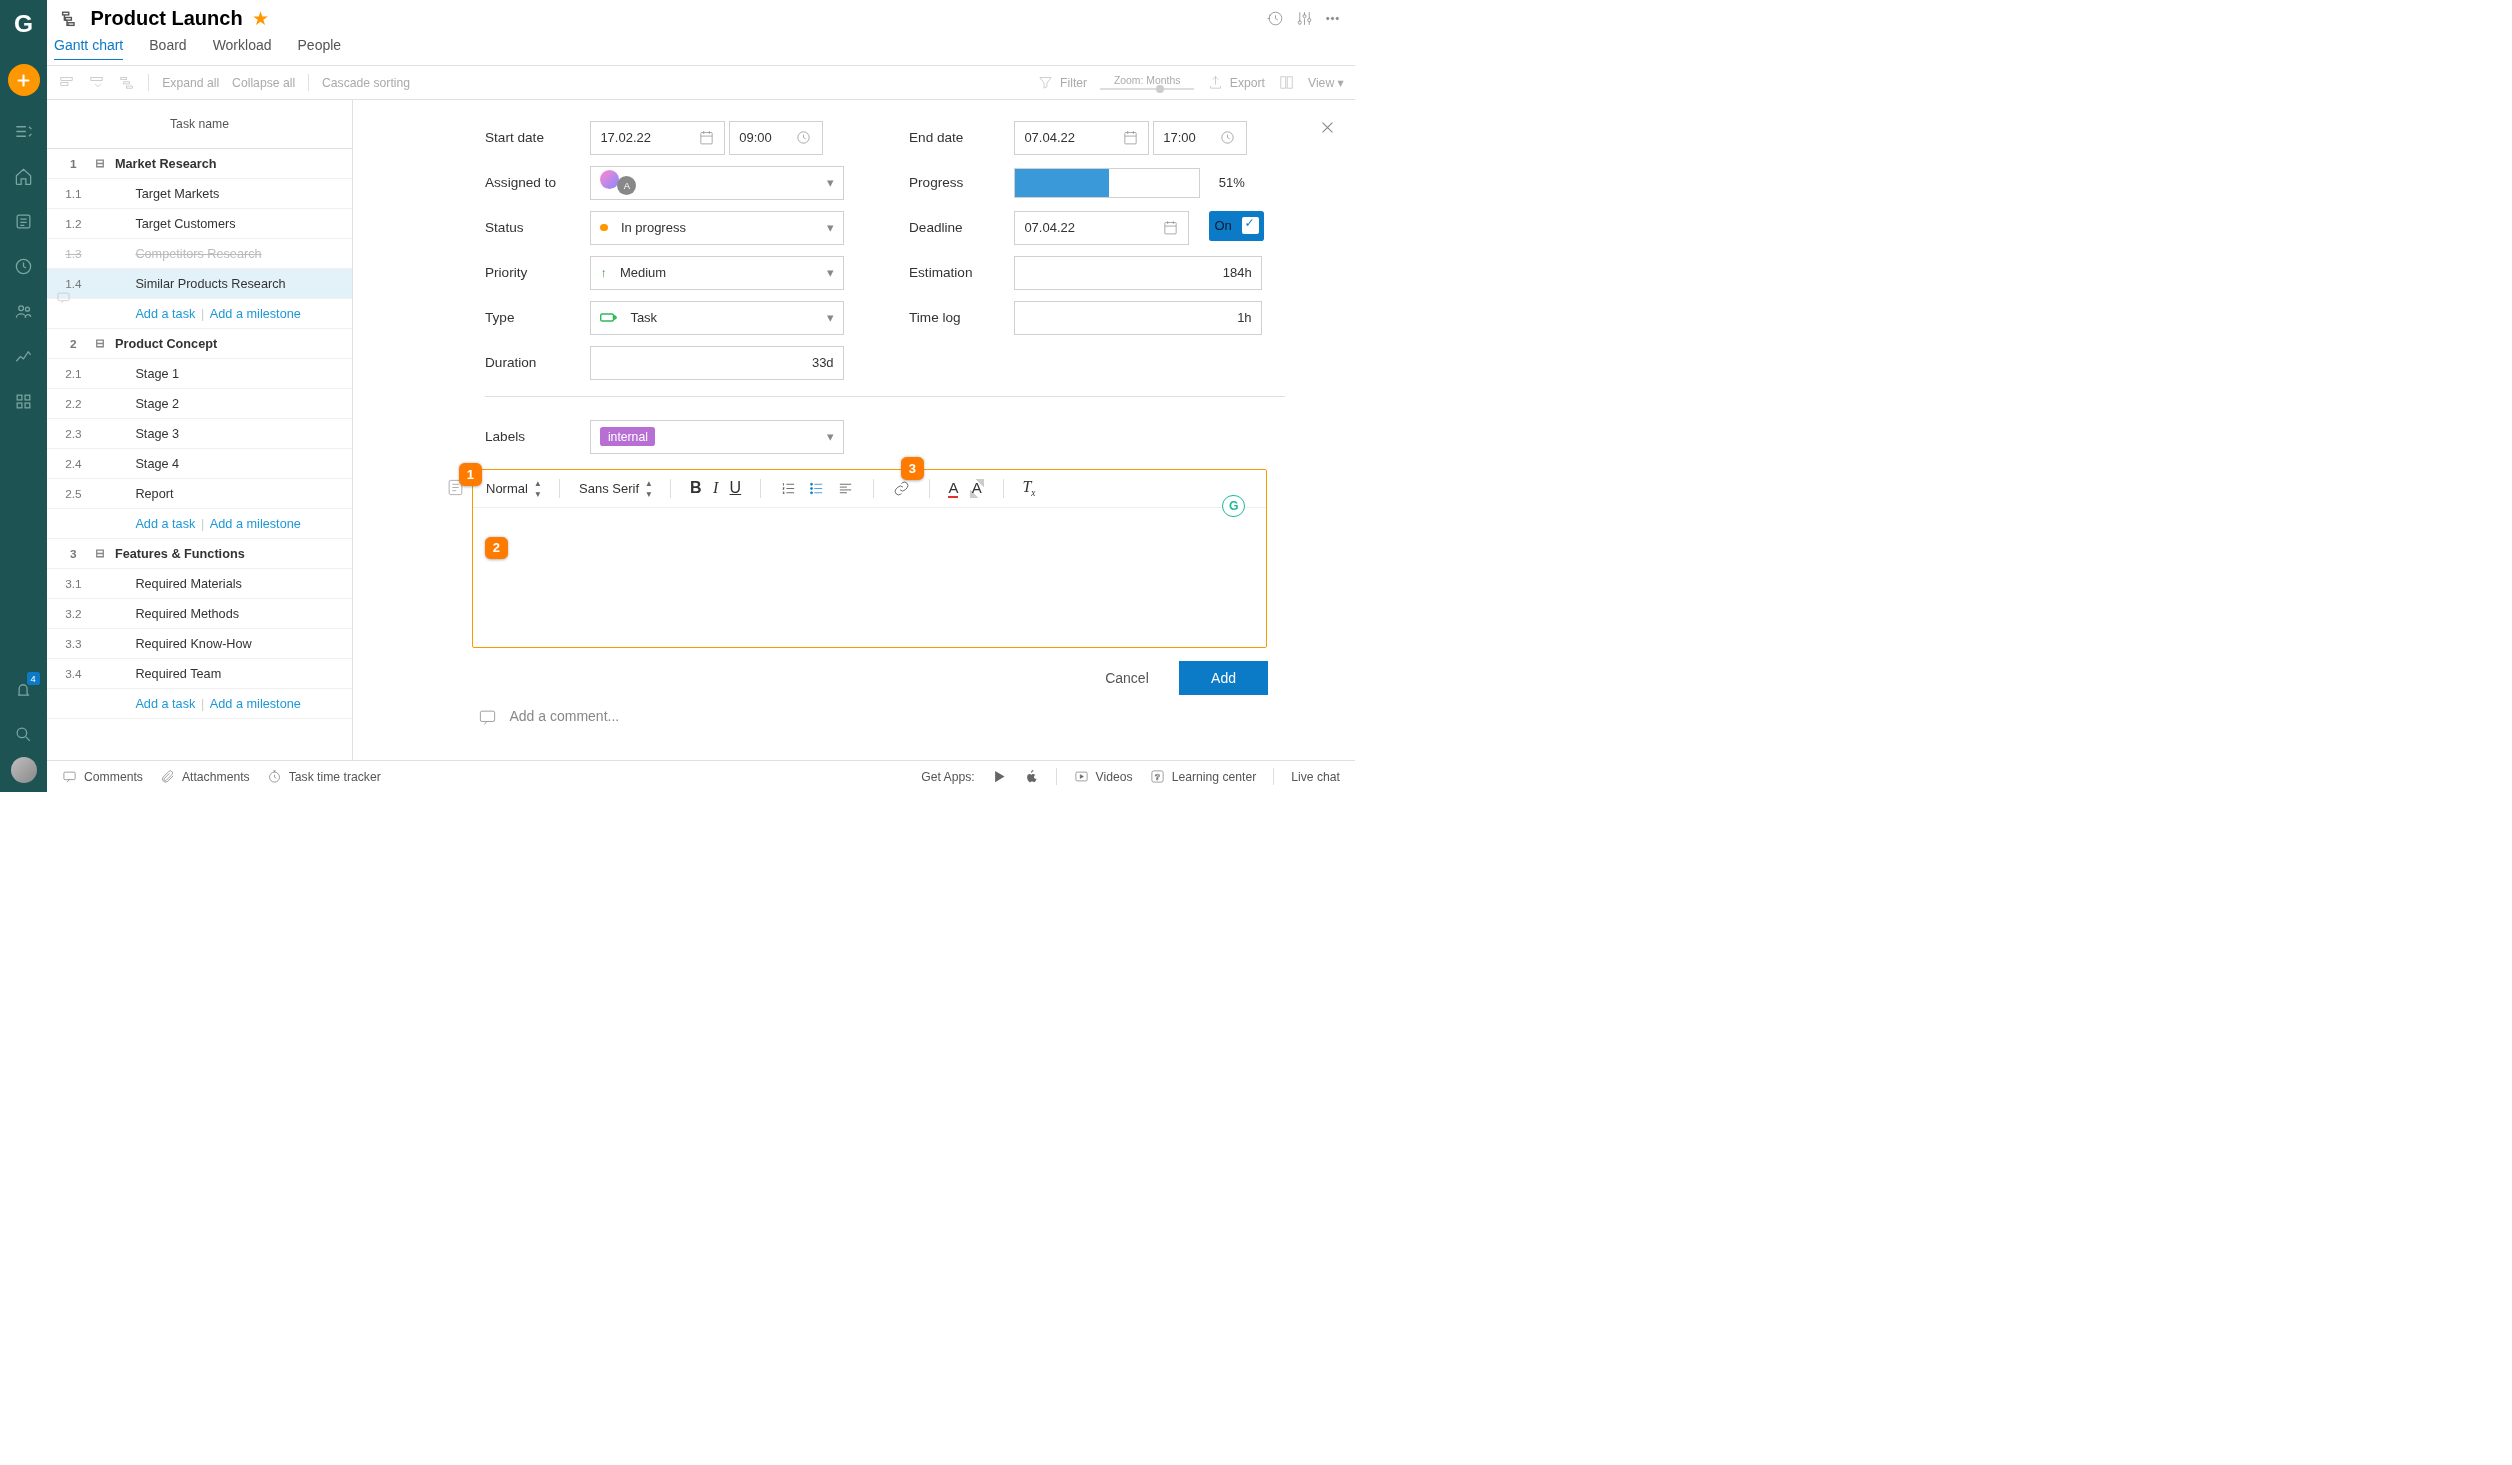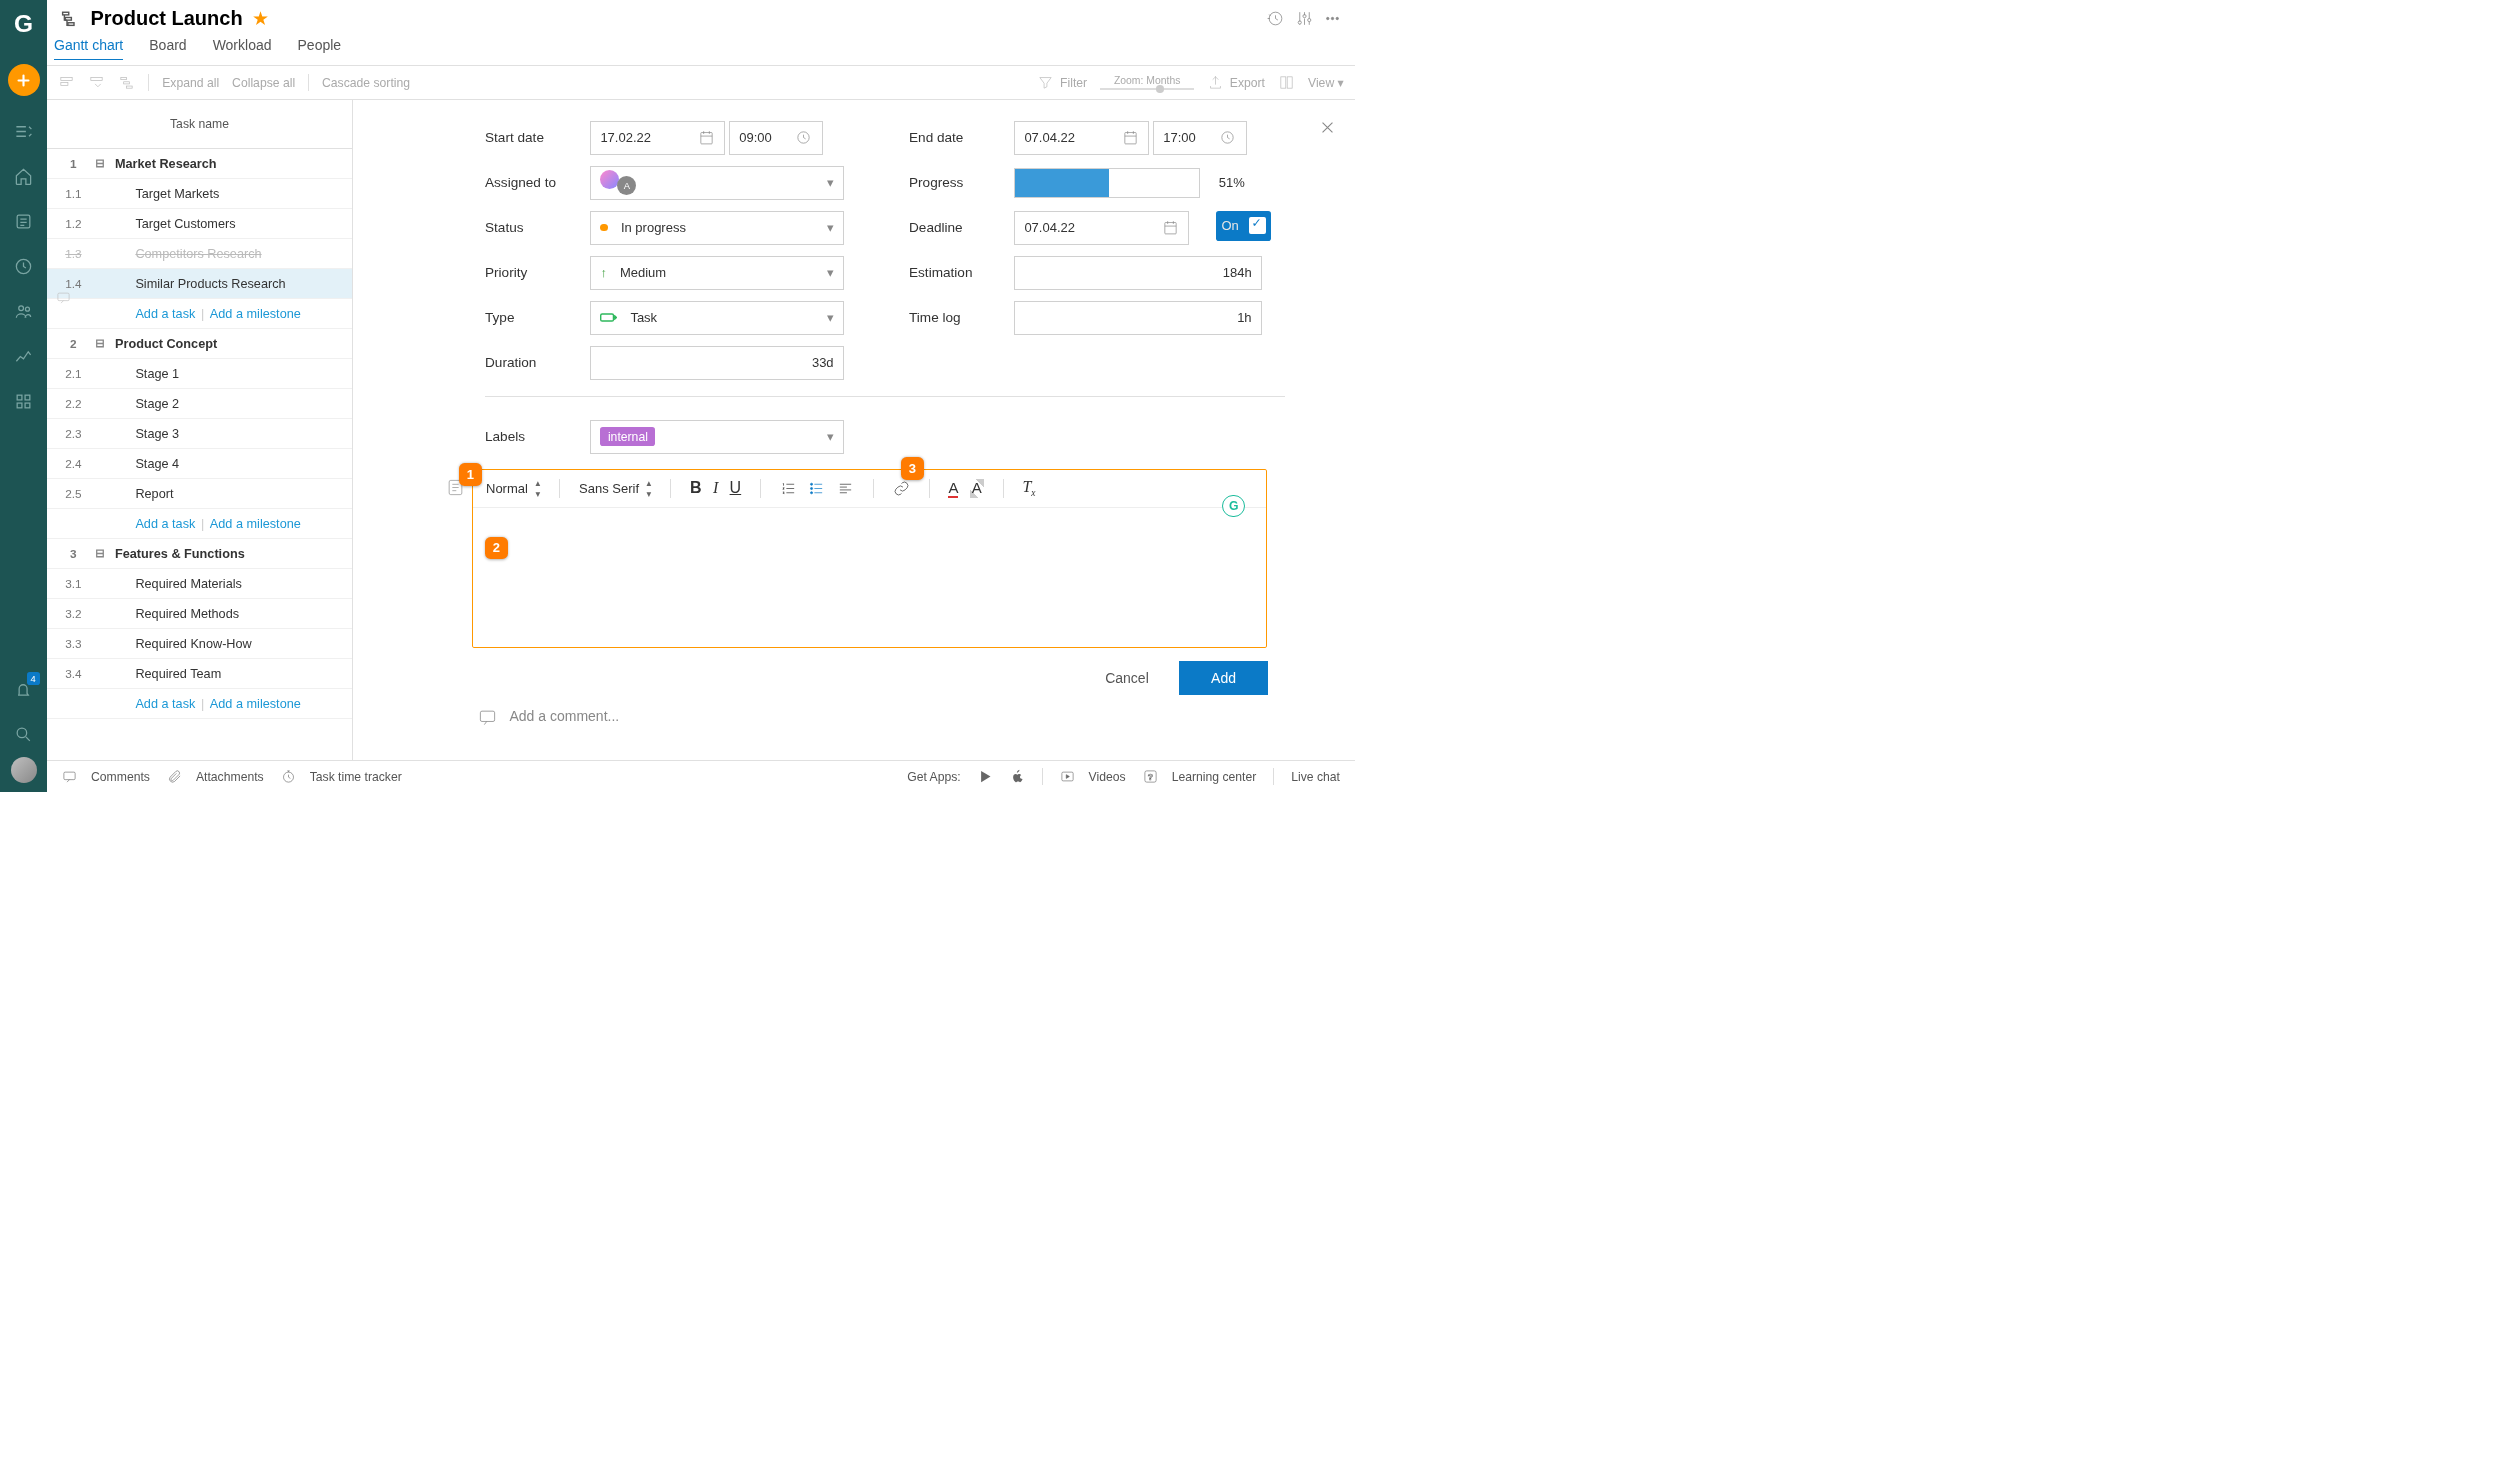--- a/index.html
+++ b/index.html
@@ -74,21 +74,21 @@
 .ctrl.text-r { width: 248px; justify-content: flex-end; }
 .ctrl .ico { width: 17px; height: 17px; stroke: #888; fill: none; }
 .ctrl .dot { width: 7.5px; height: 7.5px; border-radius: 50%; }
 .ctrl .arrow-up { color: #3c9d3c; font-weight: bold; }
 .ctrl .label-chip { background: #b86fd4; color: #fff; border-radius: 2.8px; padding: 2.8px 7.5px; font-size: 12.2px; }
 .ctrl .avatar-sm { width: 19px; height: 19px; border-radius: 50%; display: inline-block; }
 .ctrl .avatar-a { background: #888; color:#fff; font-size:9.4px; display:inline-flex; align-items:center; justify-content:center;}
 .progress-bar { width: 186px; height: 30px; border:0.9px solid #d0d0d0; display: flex; align-items:stretch; }
 .progress-bar .fill { background: #3a9ad9; }
 .progress-pct { margin-left: 15px; align-self:center; }
-.deadline-toggle { background:#0b7ac7; color:#e5e5e5; height:30px; display:flex; align-items:center; padding:0 5.6px; border-radius:2.8px; gap:10px; margin-left:23px; }
+.deadline-toggle { background:#0b7ac7; color:#0f172a; height:30px; display:flex; align-items:center; padding:0 5.6px; border-radius:2.8px; gap:10px; margin-left:16px; }
 .deadline-toggle .chk { width:17px; height:17px; background:#fff; border-radius:1.9px; position:relative; }
 .deadline-toggle .chk::after { content:'✓'; color:#0b7ac7; font-size:12.2px; position:absolute; left:2.8px; top:-0.9px; }
 .divider { height:0.9px; background:#e0e0e0; margin: 11.3px 0 17px 0; width: 800px;}
 
 
 .editor-wrap { position: relative; margin-top: 9.4px; }
 .editor-border { border: 1.4px solid #ff9800; border-radius: 1.9px; width: 795px; min-height: 179px; margin-left: 13px; }
 .editor-toolbar { height: 38px; border-bottom: 0.9px solid #eee; display:flex; align-items:center; padding: 0 13px; gap: 19px; }
 .et-select { display:flex; align-items:center; gap:7.5px; font-size:13px; color:#333; cursor:pointer; }
 .et-sep { width:0.9px; height:19px; background:#ddd; }
@@ -109,21 +109,21 @@
 
 .anno { position: absolute; width: 22.6px; height: 22.6px; background: #ff7b00; border-radius: 5.6px; color:#fff; font-weight:bold; display:flex; align-items:center; justify-content:center; font-size:13px; box-shadow:0 0.9px 2.8px rgba(0,0,0,0.3); z-index:10; }
 
 
 .comment-bar { display:flex; gap:13px; padding: 13px 0; margin-left: -7.5px;}
 .comment-bar svg { width:19px; height:19px; stroke:#888; fill:none; }
 .comment-bar .ph { color:#888; font-size:14px; }
 
 
 .footer { position: absolute; bottom: 0; left: 47px; right: 0; height: 32px; border-top: 0.9px solid #e0e0e0; display:flex; align-items:center; padding: 0 15px; gap: 17px; font-size: 12.2px; color:#555; background:#fff; z-index:5;}
-.footer .f-item { display:flex; align-items:center; gap:14px; cursor:pointer; }
+.footer .f-item { display:flex; align-items:center; gap:7px; cursor:pointer; }
 .footer .f-item svg { width:15px; height:15px; stroke:#666; fill:none; }
 .footer .spacer-h { flex:1; }
 .footer .sep-v { width:0.9px; height:17px; background:#ddd; }
 </style>
 </head>
 <body>
 
 <div class="app">
 
   <div class="sidebar">

